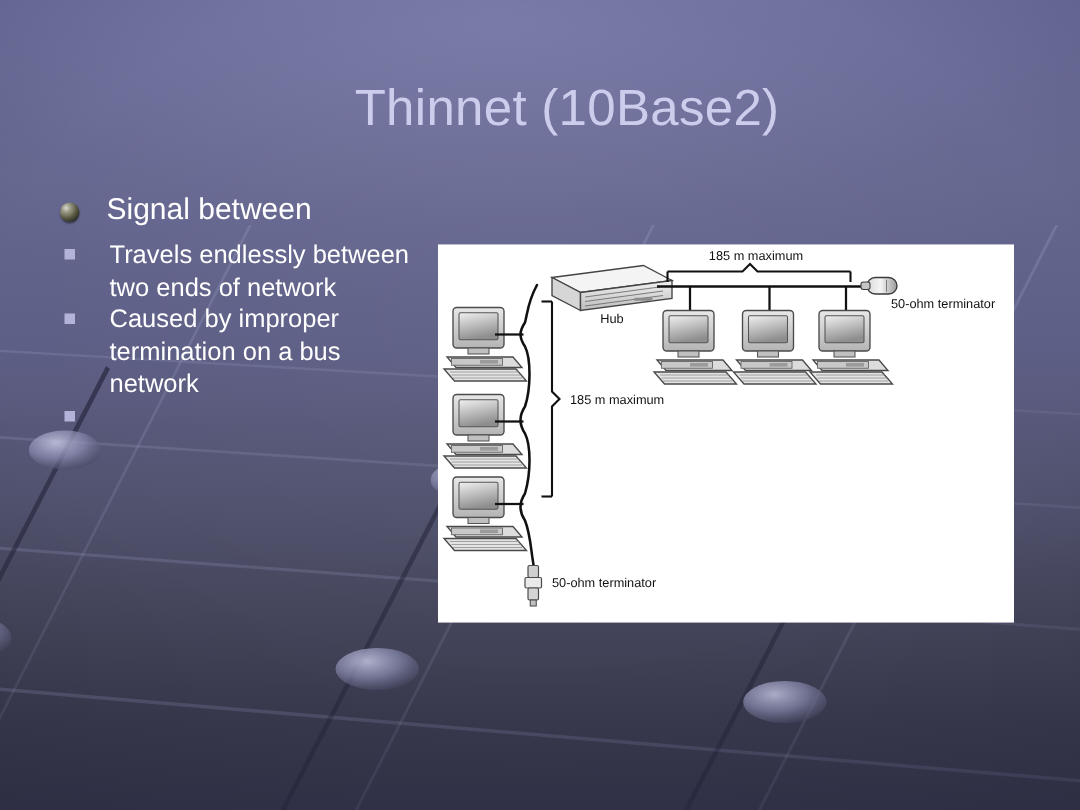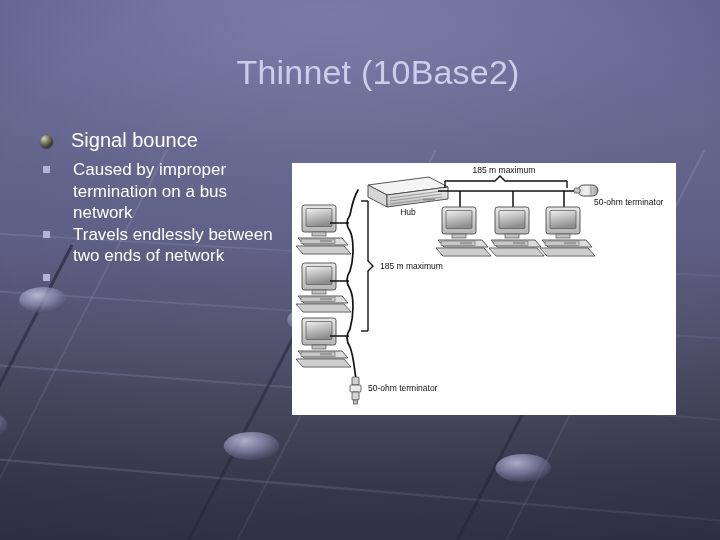--- a/index.html
+++ b/index.html
@@ -115,31 +115,31 @@
   </div>
   <div class="glow-top"></div>
   <div class="vig"></div>
 
   <div id="title">Thinnet (10Base2)</div>
 
   <div id="body">
 
     <div class="lvl1">
       <span class="sphere"></span>
-      <span>Signal bounce</span>
+      <span>Signal between</span>
+    </div>
+
+    <div class="lvl2">
+      <span class="sq"></span>
+      <span>Travels endlessly between two ends of network</span>
     </div>
 
     <div class="lvl2">
       <span class="sq"></span>
       <span>Caused by improper termination on a bus network</span>
-    </div>
-
-    <div class="lvl2">
-      <span class="sq"></span>
-      <span>Travels endlessly between two ends of network</span>
     </div>
 
     <div class="lvl2">
       <span class="sq"></span>
     </div>
 
   </div>
 
   <div id="picture">
     <svg viewBox="0 0 384 252" aria-hidden="true">

